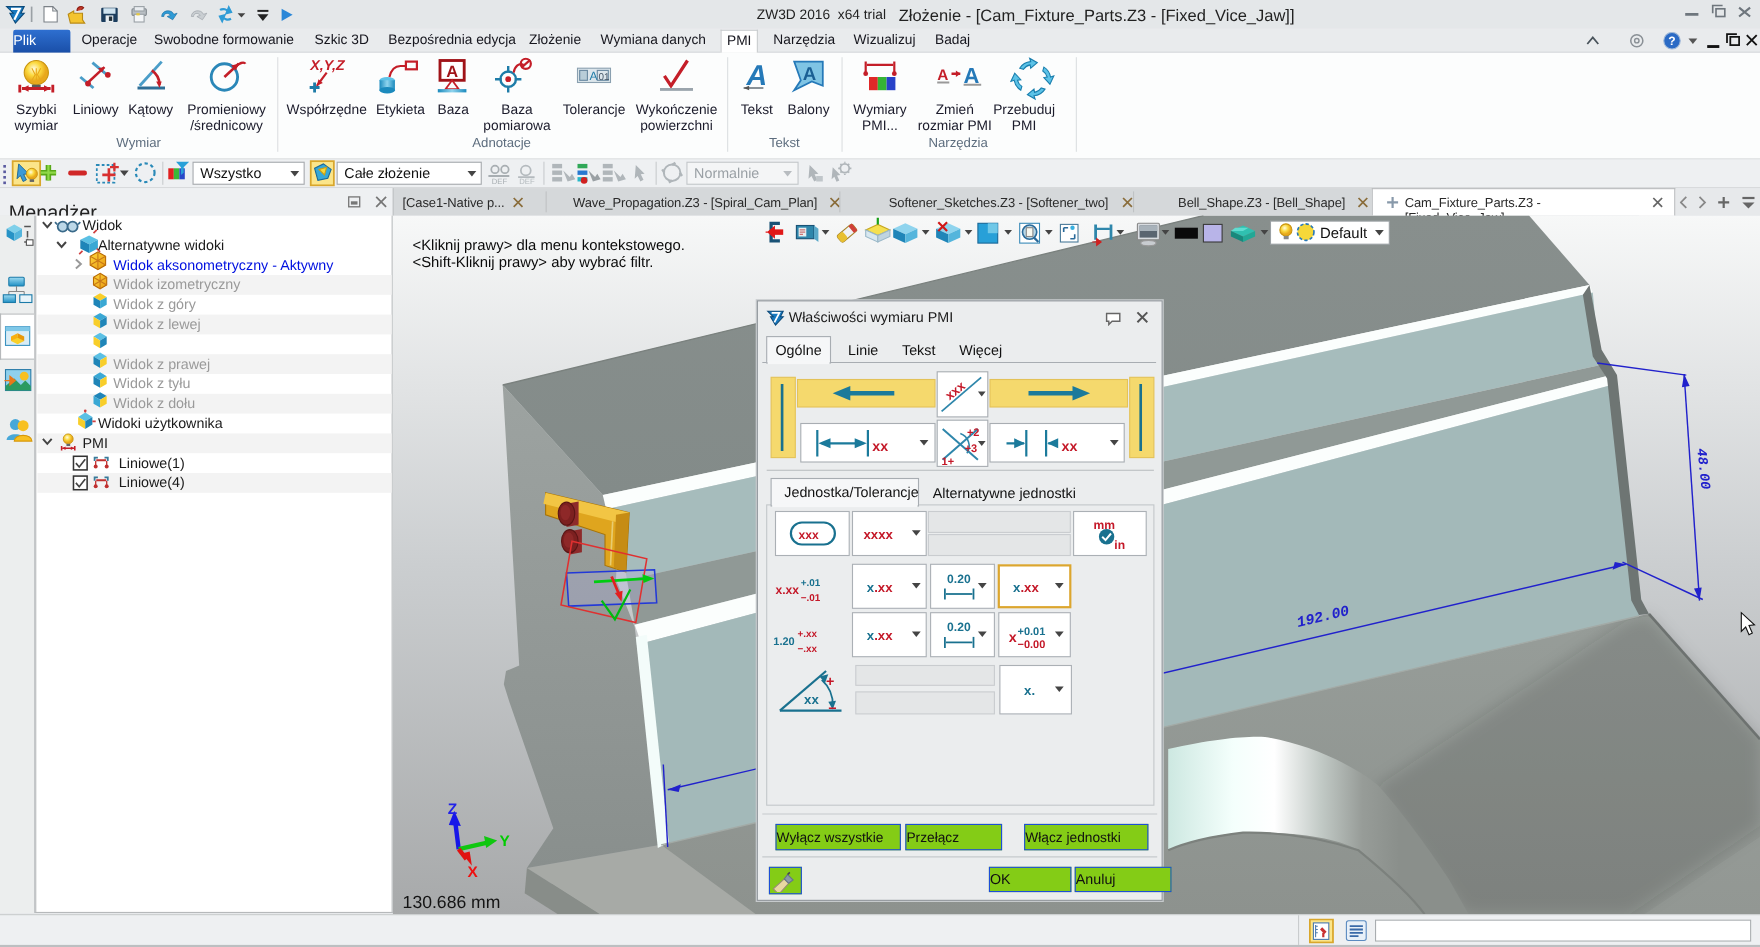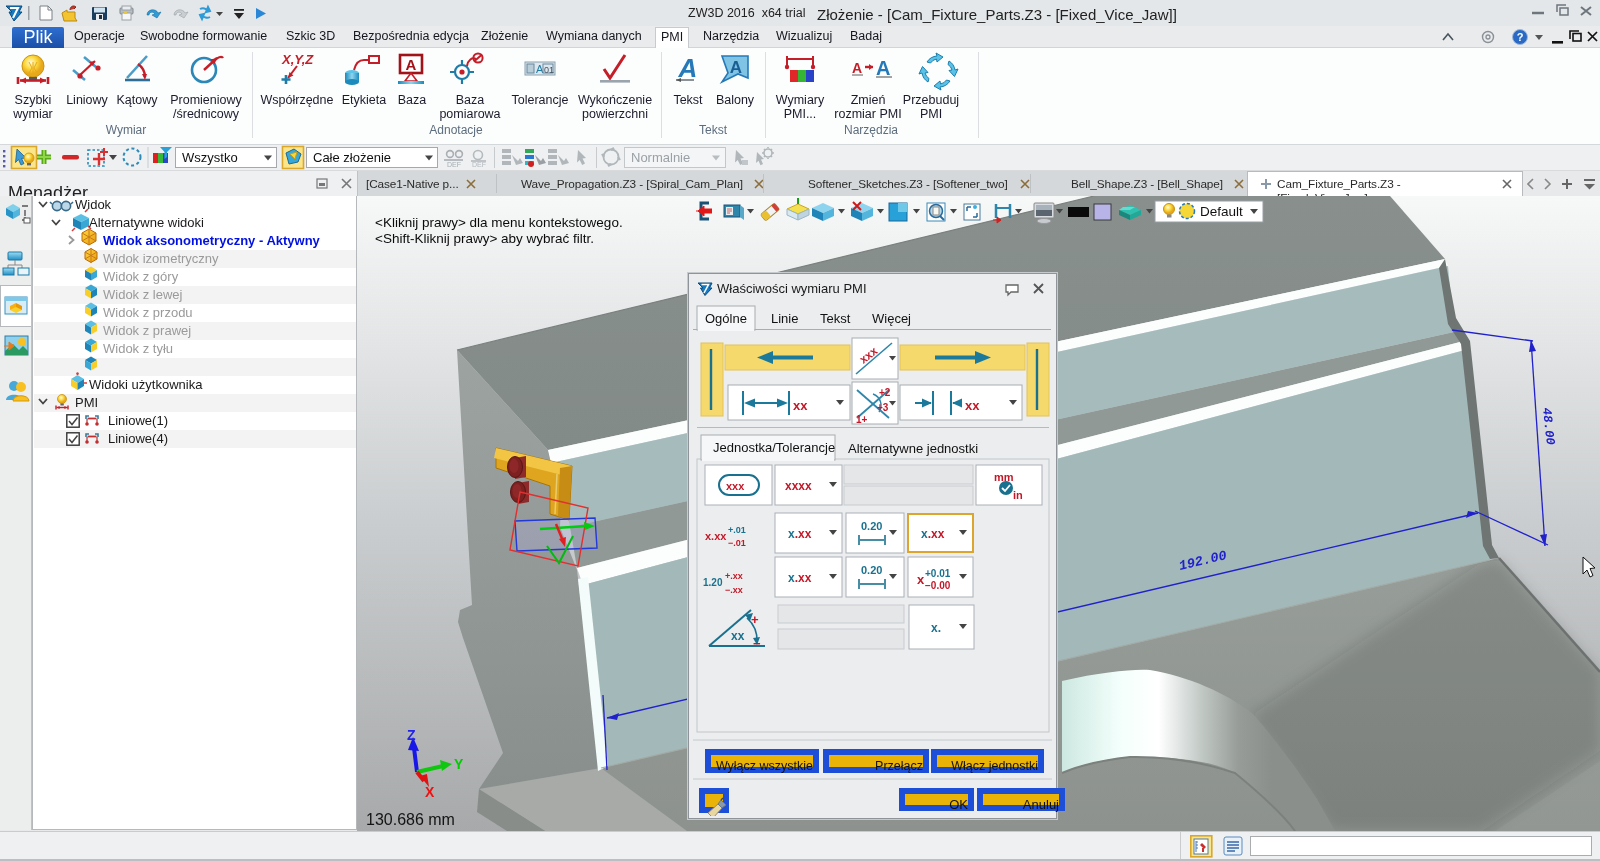--- a/index.html
+++ b/index.html
@@ -1,16 +1,16 @@
 <!DOCTYPE html>
 <html><head><meta charset="utf-8"><style>
 *{margin:0;padding:0;box-sizing:border-box}
 html,body{width:1600px;height:861px;overflow:hidden;font-family:"Liberation Sans",sans-serif;background:#e7e9eb;position:relative}
 .ab{position:absolute}
-.btn{position:absolute;background:#eab308;border:6px solid #1d4ed8;text-align:right;font-size:12.5px;color:#111}
+.btn{position:absolute;background:#84cc16;border:1px solid #1d4ed8;text-align:left;font-size:12.5px;color:#111}
 svg{display:block}
 </style></head>
 <body>
 
 <div class="ab" style="left:0;top:0;width:1600px;height:26px;background:#e4e7e9"></div>
 <div class="ab" id="qat" style="left:4px;top:4px;width:400px;height:18px">
 <svg width="270" height="18" viewBox="0 0 270 18">
   <path d="M2 2 L18 2 L15 8 L18 8 L10 17 L5 8 L8 8 Z" fill="#1779c0" stroke="#0c4a7a"></path>
   <path d="M6 4 h8 l-5 10" fill="none" stroke="#fff" stroke-width="2"></path>
   <rect x="24" y="2" width="1.5" height="14" fill="#9aa0a5"></rect>
@@ -47,21 +47,21 @@
  <g stroke="#6e767d" fill="none" stroke-width="1.5">
   <path d="M12 13 h12" stroke-width="2.5"></path>
   <rect x="40" y="8" width="8" height="7"></rect>
         <path d="M37 12 v-7 h9"></path>
   <path d="M61 7 l10 8 M71 7 l-10 8" stroke-width="2"></path>
  </g>
 </svg>
 </div>
 
 <div class="ab" style="left:0;top:26px;width:1600px;height:22px;background:#e9ebed;border-bottom:1px solid #d2d5d8"></div>
-<div class="ab" style="left:12px;top:27px;width:52px;height:21px;background:linear-gradient(#2e6fd0,#1a4fa8);color:#fff;font-size:18px;text-align:center;line-height:20px;border-radius:2px 2px 0 0">Plik</div>
+<div class="ab" style="left:12px;top:27px;width:52px;height:21px;background:linear-gradient(#2e6fd0,#1a4fa8);color:#fff;font-size:13px;text-align:left;line-height:20px;border-radius:2px 2px 0 0">Plik</div>
 <div class="ab" id="menuitems" style="left:0;top:27px;width:1600px;height:21px;font-size:12.5px;color:#16161e">
   <span class="ab" style="left:74px;top:2px">Operacje</span>
   <span class="ab" style="left:140px;top:2px">Swobodne formowanie</span>
   <span class="ab" style="left:286px;top:2px">Szkic 3D</span>
   <span class="ab" style="left:353px;top:2px">Bezpośrednia edycja</span>
   <span class="ab" style="left:481px;top:2px">Złożenie</span>
   <span class="ab" style="left:546px;top:2px">Wymiana danych</span>
   <span class="ab" style="left:655px;top:0px;width:34px;height:21px;background:#fff;border:1px solid #c8cbce;border-bottom:none;text-align:center;padding-top:2px">PMI</span>
   <span class="ab" style="left:703px;top:2px">Narzędzia</span>
   <span class="ab" style="left:776px;top:2px">Wizualizuj</span>
@@ -535,27 +535,27 @@
  <g transform="translate(52,237)">
         <path d="M1 4 v-3 h3 M10 1 h3 v3" fill="none" stroke="#3a7a9a" stroke-width="1.6"></path>
         <path d="M2.5 3.5 h9" stroke="#c03030" stroke-width="1.8"></path>
         <circle cx="2" cy="9" r="1.8" fill="#c03030"></circle>
         <circle cx="12" cy="9" r="1.8" fill="#c03030"></circle>
         <path d="M2 8 v-4 M12 8 v-4" stroke="#c03030" stroke-width="1.2"></path>
       </g>
 </svg>
 <div class="trow" style="top:0px;left:42px">Widok</div>
 <div class="trow" style="top:18px;left:56px">Alternatywne widoki</div>
-<div class="trow" style="top:36px;left:70px;color:#0010e0;font-weight:bold">Widok aksonometryczny - Aktywny</div>
+<div class="trow" style="top:36px;left:70px;color:#0010e0;font-weight:normal">Widok aksonometryczny - Aktywny</div>
 <div class="trow gtxt" style="top:54px;left:70px">Widok izometryczny</div>
 <div class="trow gtxt" style="top:72px;left:70px">Widok z góry</div>
 <div class="trow gtxt" style="top:90px;left:70px">Widok z lewej</div>
-<div class="trow gtxt" style="top:108px;left:70px">Widok z przodu</div>
 <div class="trow gtxt" style="top:126px;left:70px">Widok z prawej</div>
 <div class="trow gtxt" style="top:144px;left:70px">Widok z tyłu</div>
+<div class="trow gtxt" style="top:162px;left:70px">Widok z dołu</div>
 <div class="trow" style="top:180px;left:56px">Widoki użytkownika</div>
 <div class="trow" style="top:198px;left:42px">PMI</div>
 <div class="trow" style="top:216px;left:75px">Liniowe(1)</div>
 <div class="trow" style="top:234px;left:75px">Liniowe(4)</div>
 </div>
 
 <div class="ab" id="vp" style="left:357px;top:196px;width:1243px;height:635px">
 <svg width="1243" height="635" viewBox="0 0 1243 635">
 <defs>
  <linearGradient id="vbg" x1="0" y1="0" x2="0" y2="1">
@@ -924,21 +924,21 @@
 <rect x="89" y="331" width="126" height="18" fill="#e4e6e7" stroke="#c9cccf"></rect>
 <rect x="89" y="355" width="126" height="20" fill="#e4e6e7" stroke="#c9cccf"></rect>
 <rect x="220" y="331" width="65" height="44" fill="#fff" stroke="#abb0b5"></rect>
 <text x="242" y="358" font-size="12" font-weight="bold" fill="#19718f">x.</text>
 <path d="M270 350 l8 0 -4 5z" fill="#444"></path>
 
 <line x1="4" y1="466" x2="363" y2="466" stroke="#c6cacc"></line>
 <line x1="4" y1="505" x2="363" y2="505" stroke="#c6cacc"></line>
 </svg>
 <div class="btn" style="left:16px;top:475px;width:114px;height:24px;line-height:22px">Wyłącz wszystkie</div>
-<div class="btn" style="left:134px;top:475px;width:106px;height:24px;line-height:22px">Przełącz</div>
+<div class="btn" style="left:134px;top:475px;width:88px;height:24px;line-height:22px">Przełącz</div>
 <div class="btn" style="left:242px;top:475px;width:113px;height:24px;line-height:22px">Włącz jednostki</div>
 <div class="btn" style="left:10px;top:514px;width:30px;height:25px">
       <svg width="24" height="21" viewBox="0 0 24 21" style="margin-top:1px">
         <path d="M3 18 l10 -9 4 4 -9 10z" fill="#e8d8a0" stroke="#998877"></path>
         <path d="M13 9 l3 -4 5 5 -4 3z" fill="#8a98a8" stroke="#667788"></path>
         <path d="M16 5 l2 -2" stroke="#445" stroke-width="1.5"></path>
       </svg>
     </div>
 <div class="btn" style="left:210px;top:514px;width:75px;height:23px;line-height:21px;font-size:13px">OK</div>
 <div class="btn" style="left:288px;top:514px;width:88px;height:23px;line-height:21px;font-size:13px">Anuluj</div>

